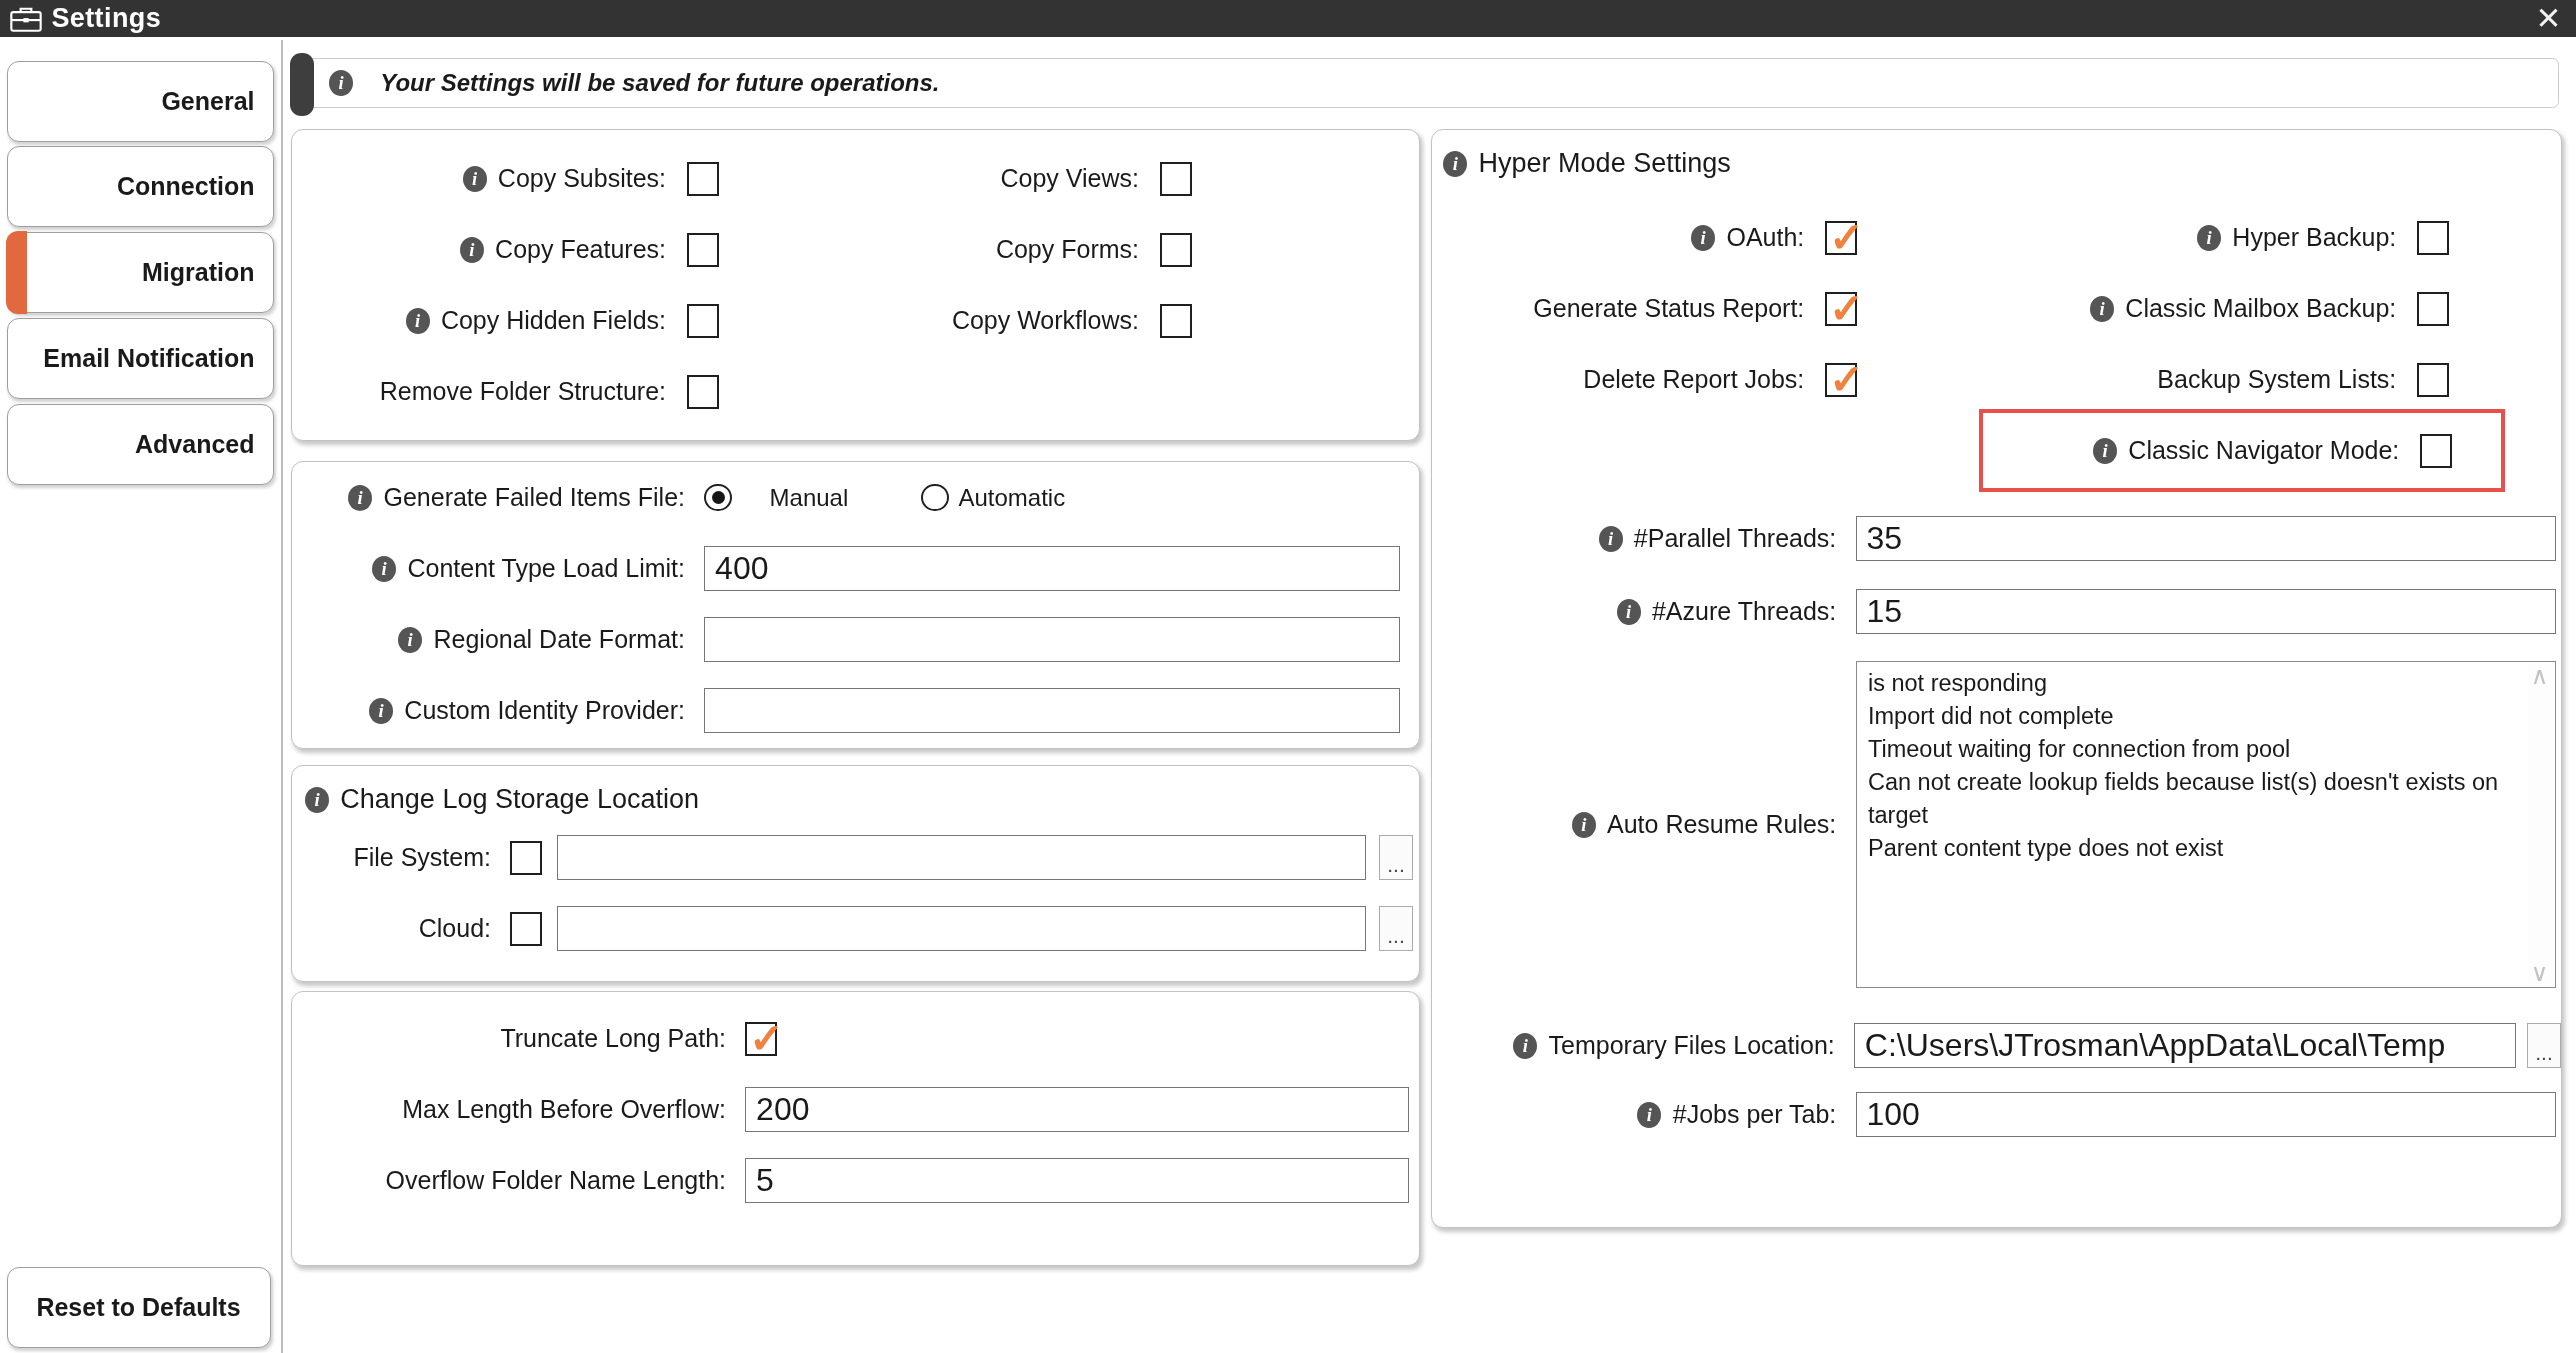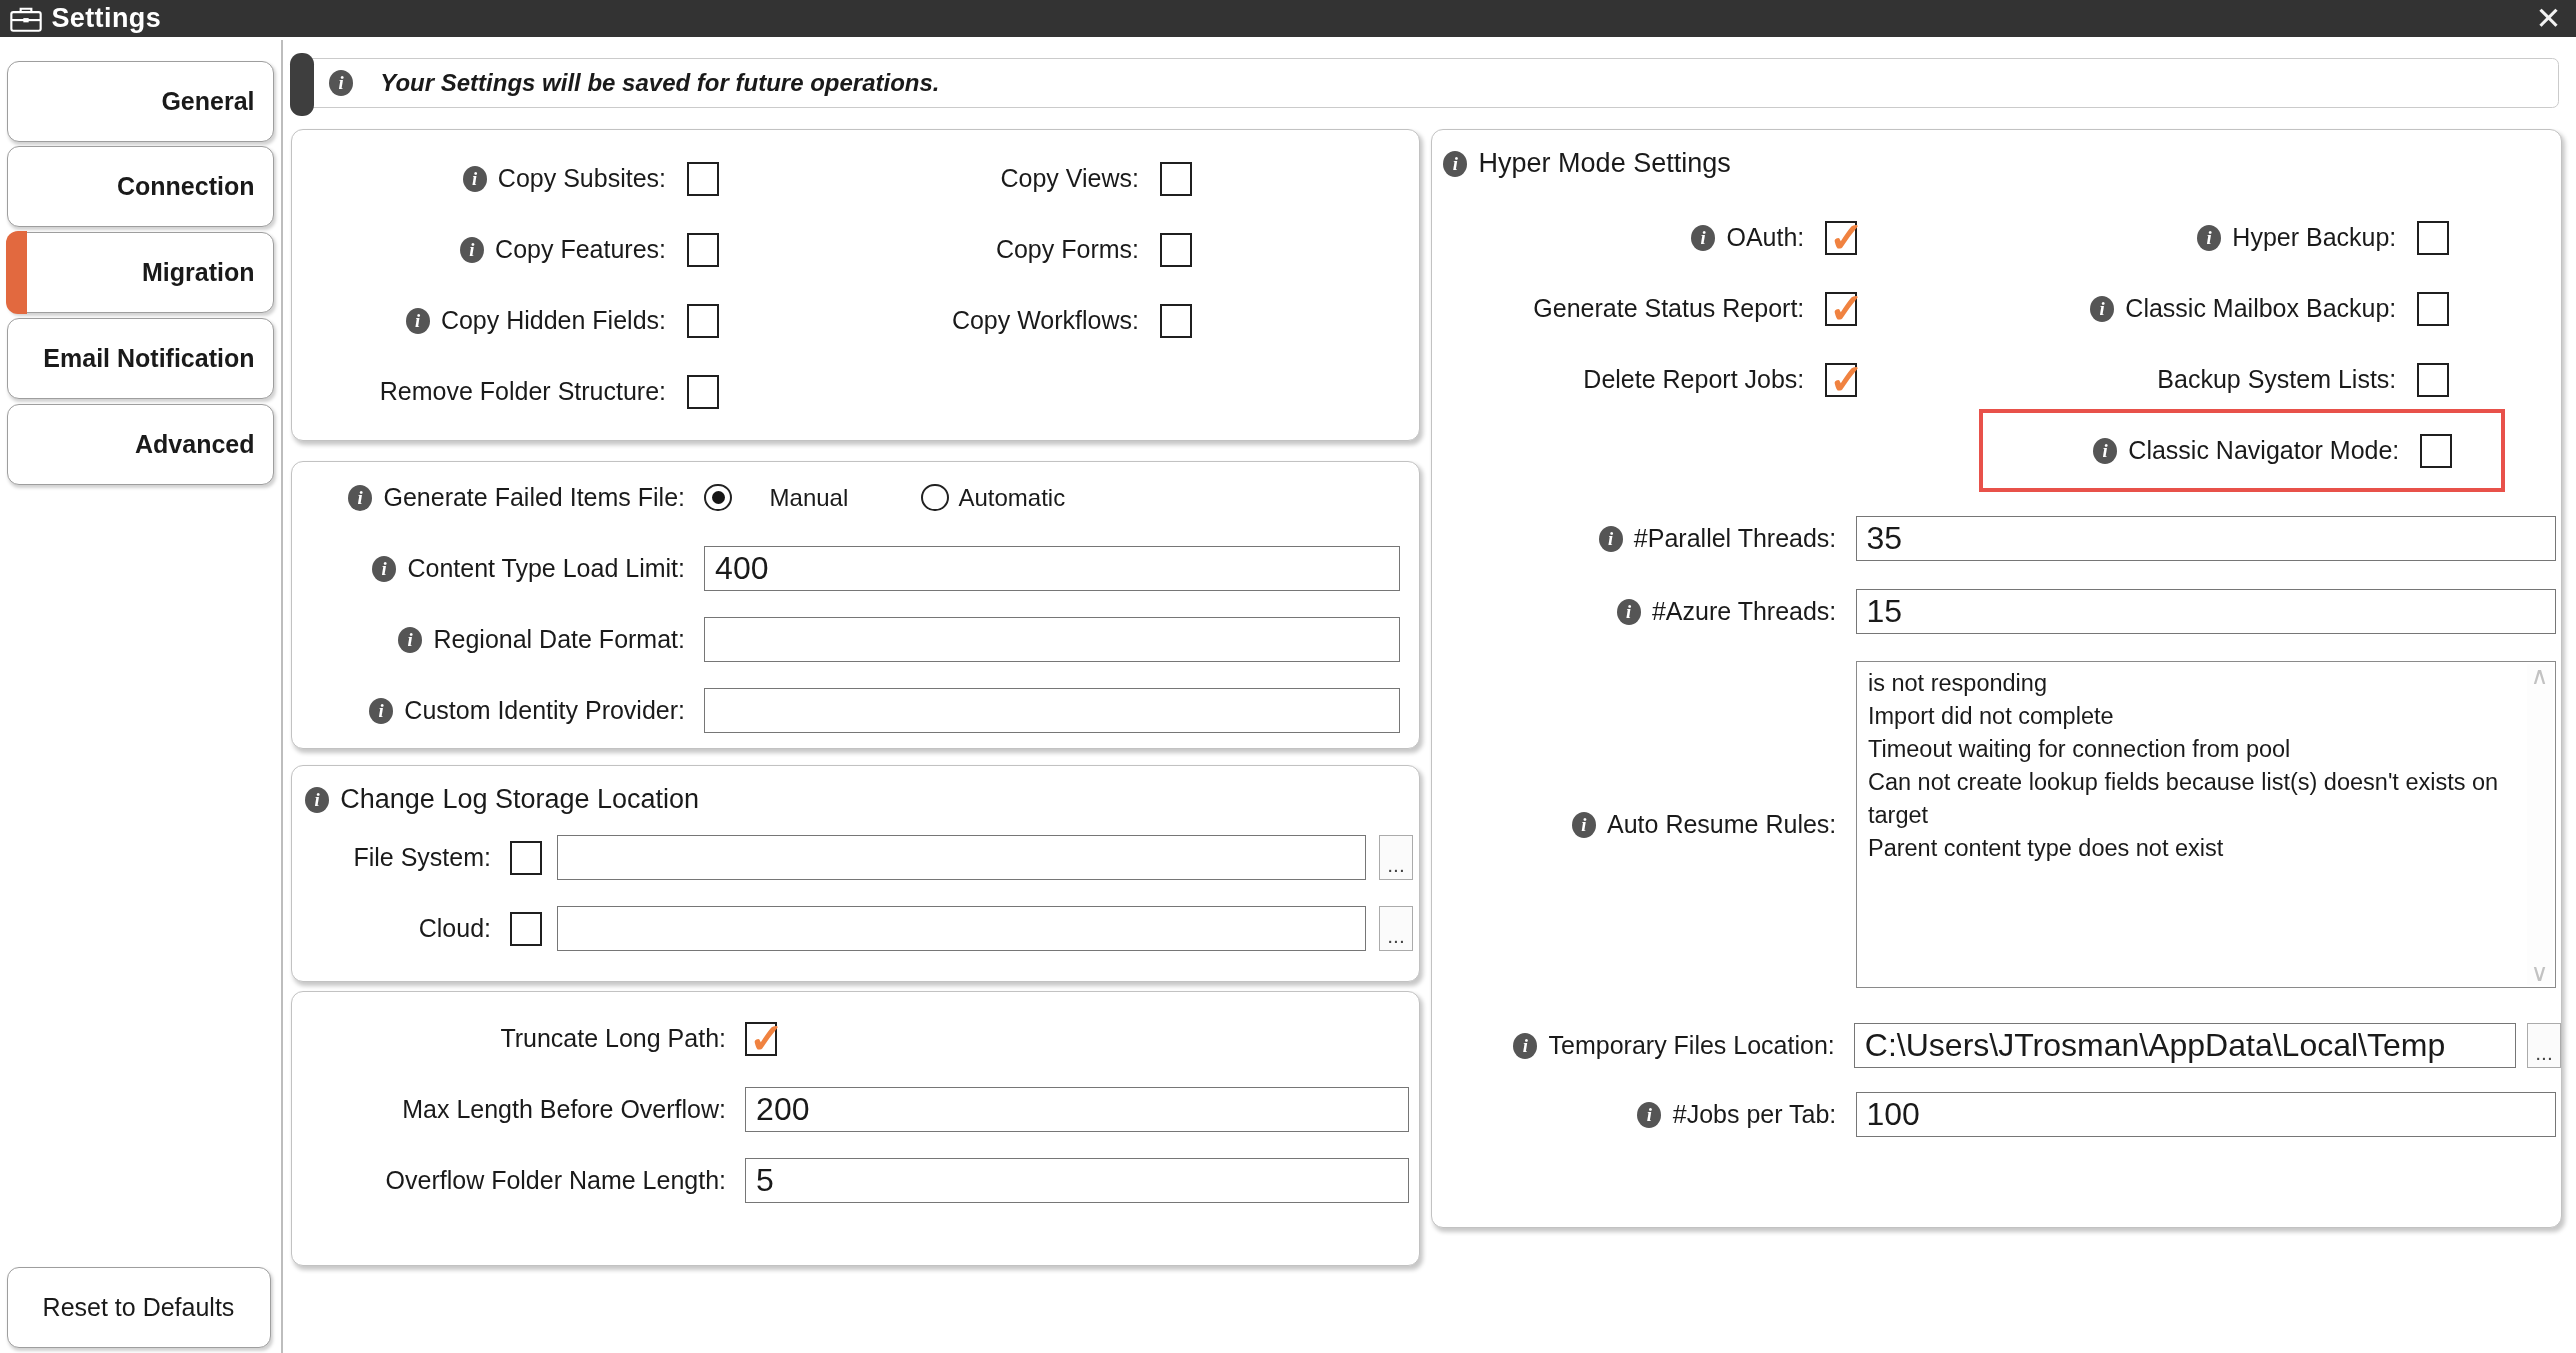--- a/index.html
+++ b/index.html
@@ -20,21 +20,21 @@
     border:1.6px solid #9e9e9e;border-radius:12px;box-sizing:border-box;
     display:flex;align-items:center;justify-content:flex-end;
     font-weight:bold;font-size:25px;padding-right:18px;
     box-shadow:1.6px 2.4px 3.2px rgba(0,0,0,.18);}
   .tab .accent{display:none;}
   .tab.active .accent{display:block;position:absolute;left:-1.6px;top:-1.6px;bottom:-1.6px;width:21px;
     background:#e2693f;border-radius:12px 0 0 12px;}
   .vdivider{position:absolute;left:281px;top:40px;bottom:0;width:1.6px;background:#bdbdbd;}
   .reset-btn{position:absolute;left:6.5px;top:1267px;width:264px;height:81px;background:#fff;
     border:1.6px solid #9e9e9e;border-radius:12px;font-family:inherit;
-    font-weight:normal;font-size:25px;color:#1a1a1a;box-shadow:1.6px 2.4px 3.2px rgba(0,0,0,.18);}
+    font-weight:bold;font-size:25px;color:#1a1a1a;box-shadow:1.6px 2.4px 3.2px rgba(0,0,0,.18);}
 
   
   .banner{position:absolute;left:291px;top:58px;width:2268px;height:50px;box-sizing:border-box;
     border:1.6px solid #cbcbcb;border-radius:6.5px;display:flex;align-items:center;}
   .banner-accent{position:absolute;left:-2.4px;top:-6.5px;width:24px;height:63px;background:#3e3e3e;border-radius:11.3px;}
   .banner-text{font-weight:bold;font-style:italic;font-size:24px;margin-left:16px;}
   .banner .info{margin-left:37px;}
 
   
   .info{flex:none;width:24px;height:26px;border-radius:50%;background:#555;color:#fff;

